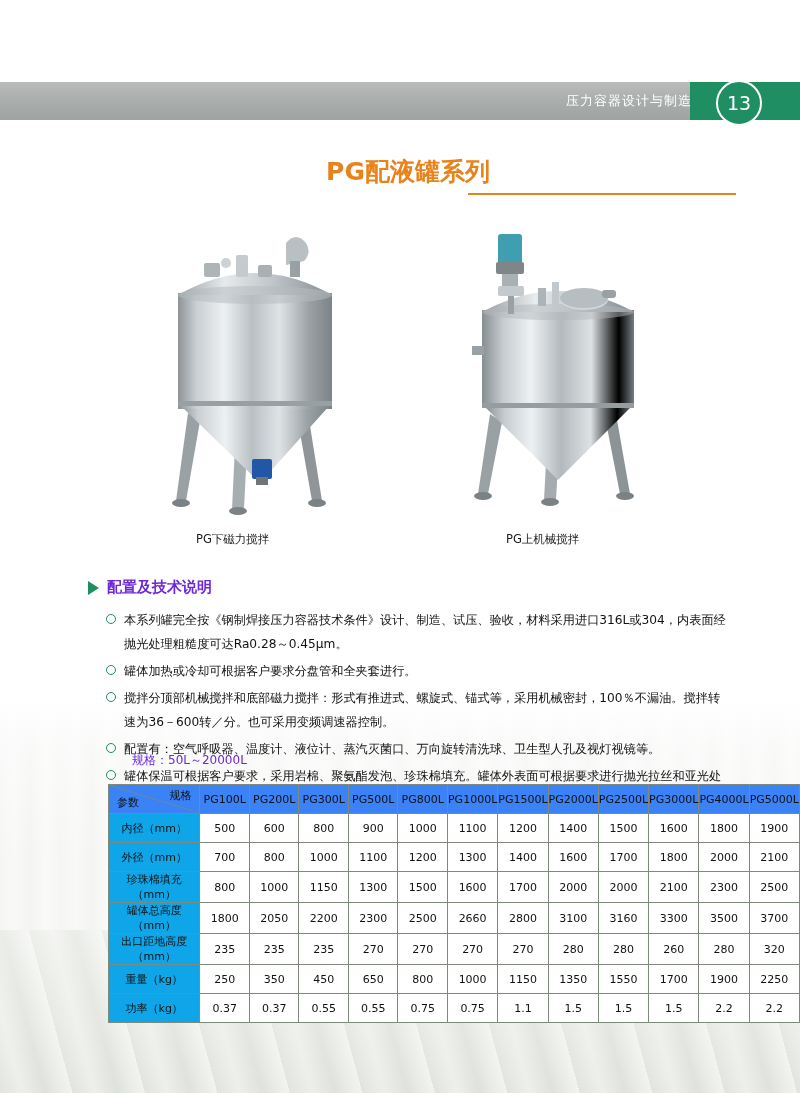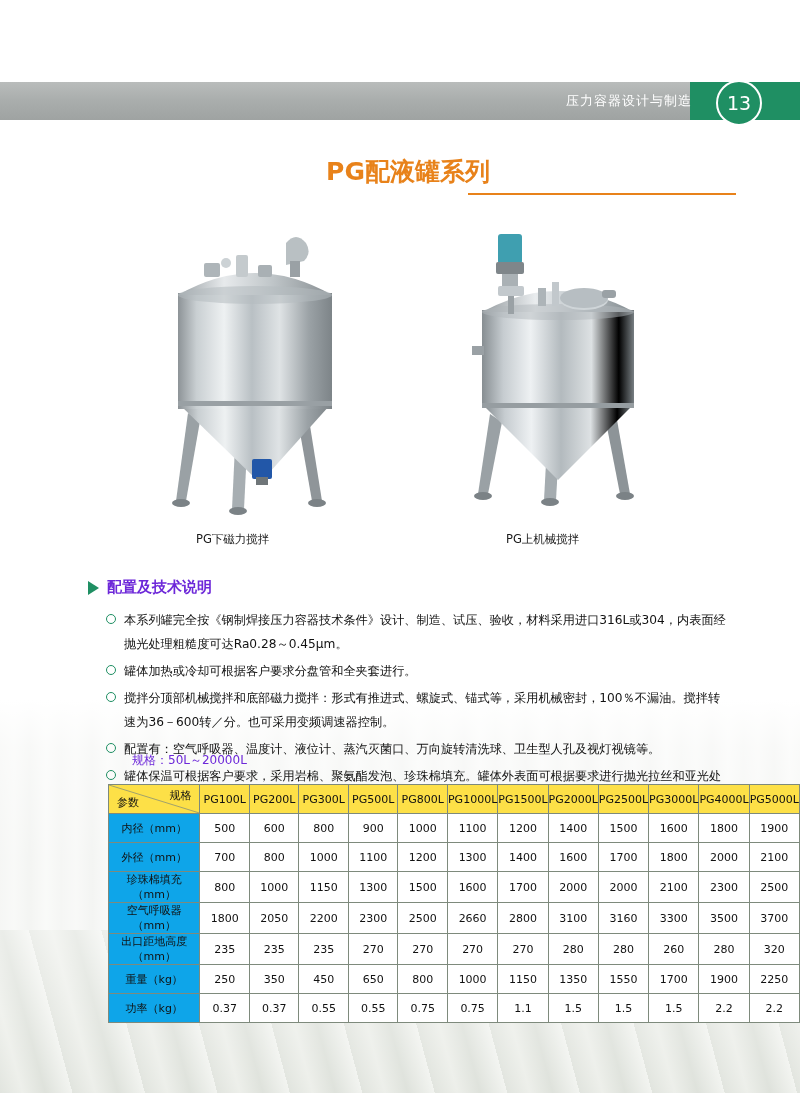--- a/index.html
+++ b/index.html
@@ -201,21 +201,21 @@
     background: #ffffff;
   }
   table.spec td, table.spec th {
     border: 1px solid #7e8a7c;
     text-align: center;
     padding: 0;
     height: 28px;
     font-weight: normal;
   }
   table.spec th {
-    background: #fde047;
+    background: #3b82f6;
     font-size: 11px;
   }
   table.spec td.rowhead {
     background: #0ea5e9;
     width: 94px;
     font-size: 11px;
   }
   table.spec td.val {
     width: 49px;
     background: #ffffff;
@@ -458,21 +458,21 @@
         <td class="val">1500</td>
         <td class="val">1600</td>
         <td class="val">1700</td>
         <td class="val">2000</td>
         <td class="val">2000</td>
         <td class="val">2100</td>
         <td class="val">2300</td>
         <td class="val">2500</td>
       </tr>
       <tr>
-        <td class="rowhead">空气呼吸器（mm）</td>
+        <td class="rowhead">罐体总高度（mm）</td>
         <td class="val">1800</td>
         <td class="val">2050</td>
         <td class="val">2200</td>
         <td class="val">2300</td>
         <td class="val">2500</td>
         <td class="val">2660</td>
         <td class="val">2800</td>
         <td class="val">3100</td>
         <td class="val">3160</td>
         <td class="val">3300</td>

